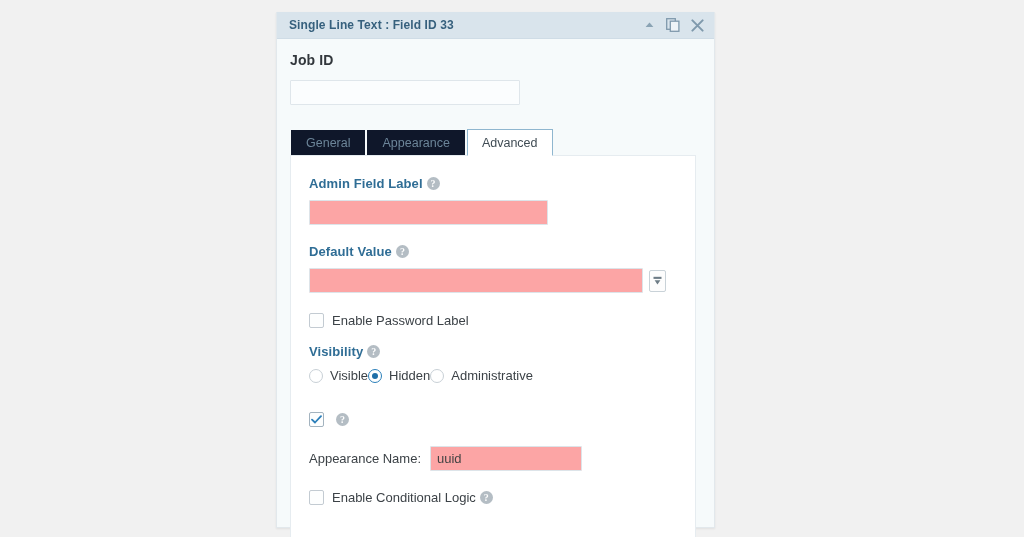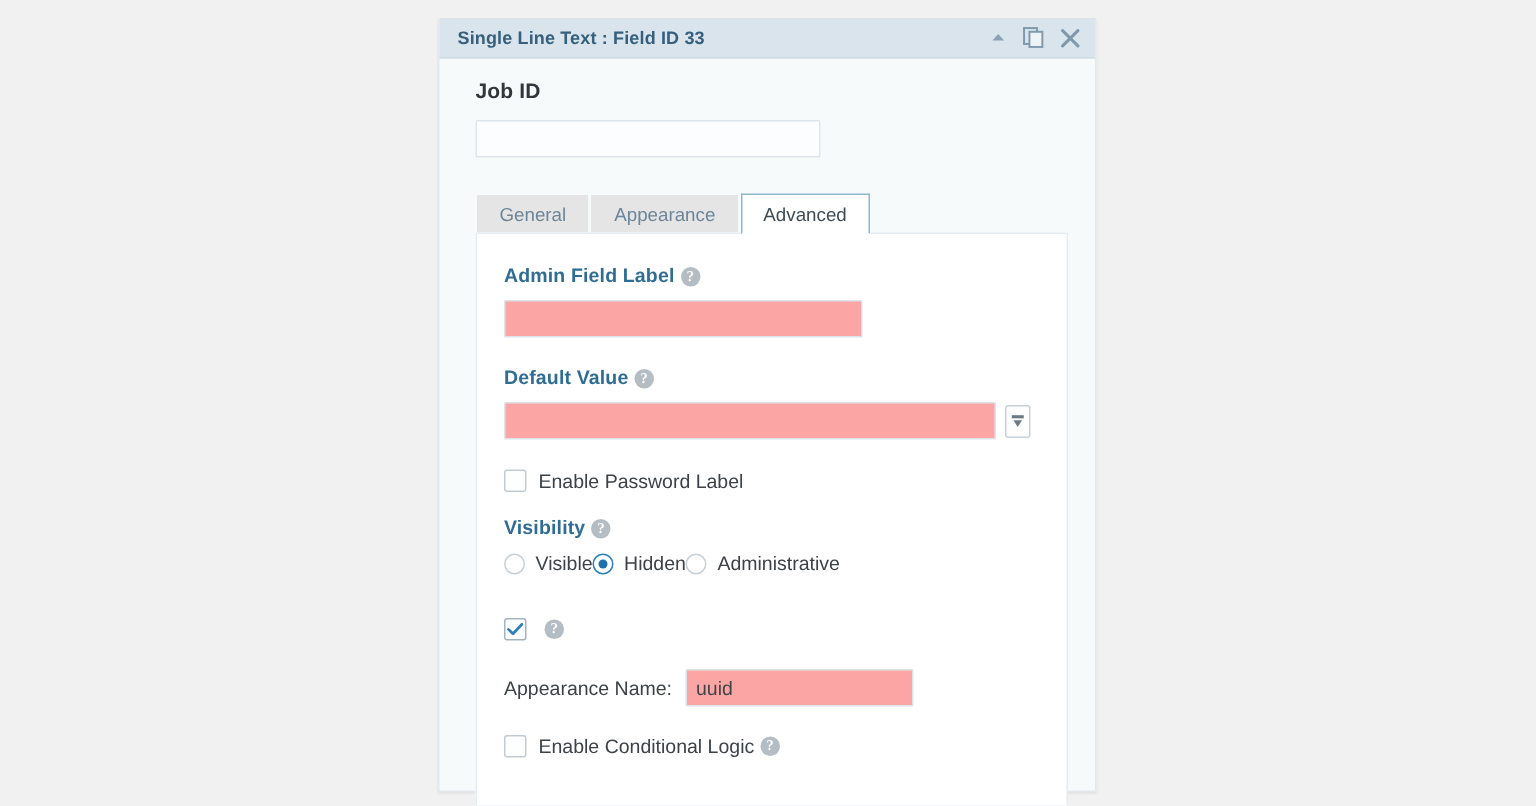--- a/index.html
+++ b/index.html
@@ -11,21 +11,21 @@
     font-family: "Liberation Sans", sans-serif;
     font-size: 13px;
     color: #444;
     overflow: hidden;
     position: relative;
   }
 
   
   .field-panel {
     position: absolute;
-    left: 292px;
+    left: 276px;
     top: 12px;
     width: 439px;
     height: 516px;
     background: #f6fafb;
     border: 1px solid #e2e8ec;
     border-top: none;
     box-shadow: 0 1px 2px rgba(0,0,0,0.07);
   }
 
   
@@ -54,21 +54,21 @@
     color: #7f99ac;
     line-height: 1;
     display: inline-flex;
     align-items: center;
     justify-content: center;
     cursor: pointer;
   }
   .hdr-icon svg { display: block; }
 
   
-  .panel-body { padding: 12px 16px 0 24px; }
+  .panel-body { padding: 12px 16px 0 13px; }
   .field-title {
     font-size: 14px;
     font-weight: bold;
     color: #32373c;
     margin: 1px 0 12px 0;
     letter-spacing: 0.1px;
   }
   .main-input {
     width: 230px;
     height: 25px;
@@ -85,21 +85,21 @@
     margin: 23px 0 0 0;
     padding-left: 1px;
     height: 27px;
   }
   .tab {
     height: 25px;
     line-height: 25px;
     padding: 0 14px;
     font-size: 12.5px;
     color: #6c8599;
-    background: #e5e5e5;
+    background: #0f172a;
     border: 1px solid transparent;
     border-bottom: none;
     margin-right: 2px;
     cursor: pointer;
     white-space: nowrap;
   }
   .tab.active {
     background: #ffffff;
     color: #3f4b53;
     height: 27px;

